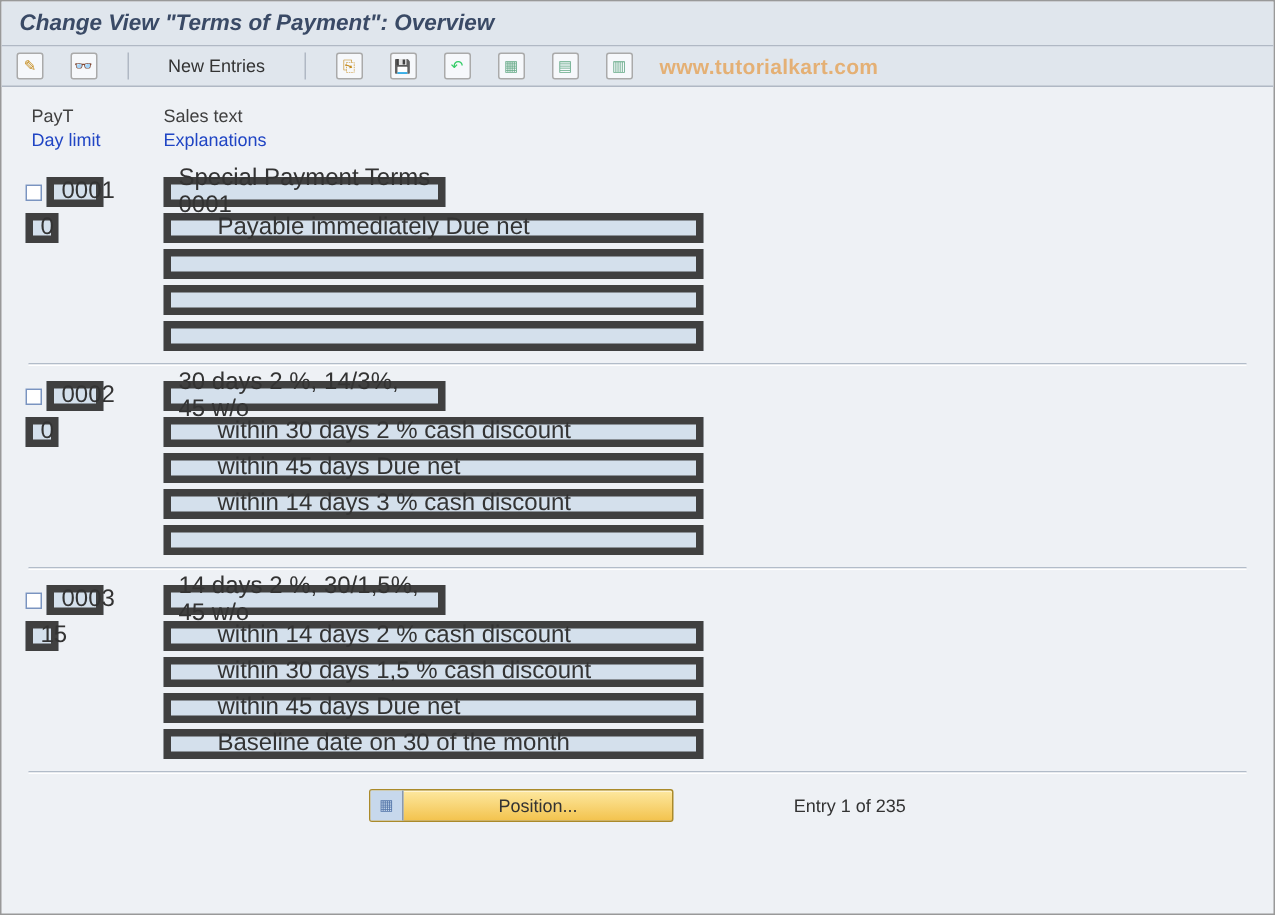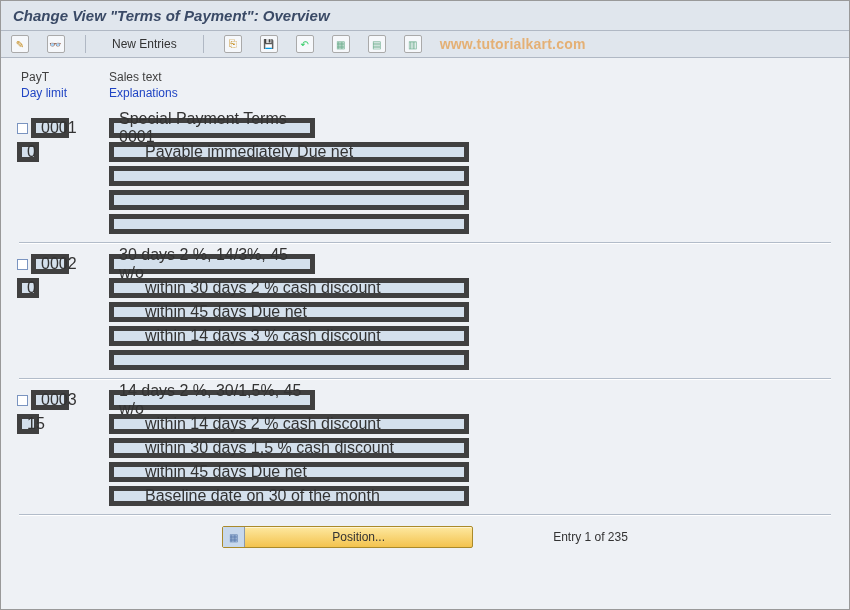--- a/index.html
+++ b/index.html
@@ -120,21 +120,21 @@
   }
   .payt-field { width: 38px; }
   .daylimit-field { width: 22px; margin-left: 0px;}
   .entry-right {
     flex: 1;
     display: flex;
     flex-direction: column;
     gap: 4px;
     padding-right: 270px;
   }
-  .sales-text { width: 206px; }
+  .sales-text { width: 188px; }
   .expl-text { width: 360px; padding-left: 31px; }
   .separator {
     height: 2px;
     border-top: 1px solid #b2bcc9;
     border-bottom: 1px solid #fff;
     margin: 8px 10px 10px 10px;
   }
   .footer-row {
     display: flex;
     align-items: center;
@@ -143,21 +143,21 @@
     margin-top: 6px;
   }
   .position-btn {
     display: inline-flex;
     align-items: center;
     background: linear-gradient(#fde8a0, #f3c34e);
     border: 1px solid #aa8a2a;
     border-radius: 2px;
     height: 22px;
     cursor: pointer;
-    width: 251px;
+    width: 203px;
     text-align: center;
     box-shadow: inset 0 1px 0 #fff4d0;
   }
   .position-btn .icon {
     width: 22px;
     height: 100%;
     background: #c7d8ec;
     border-right: 1px solid #8a99ad;
     display: flex;
     align-items: center;

